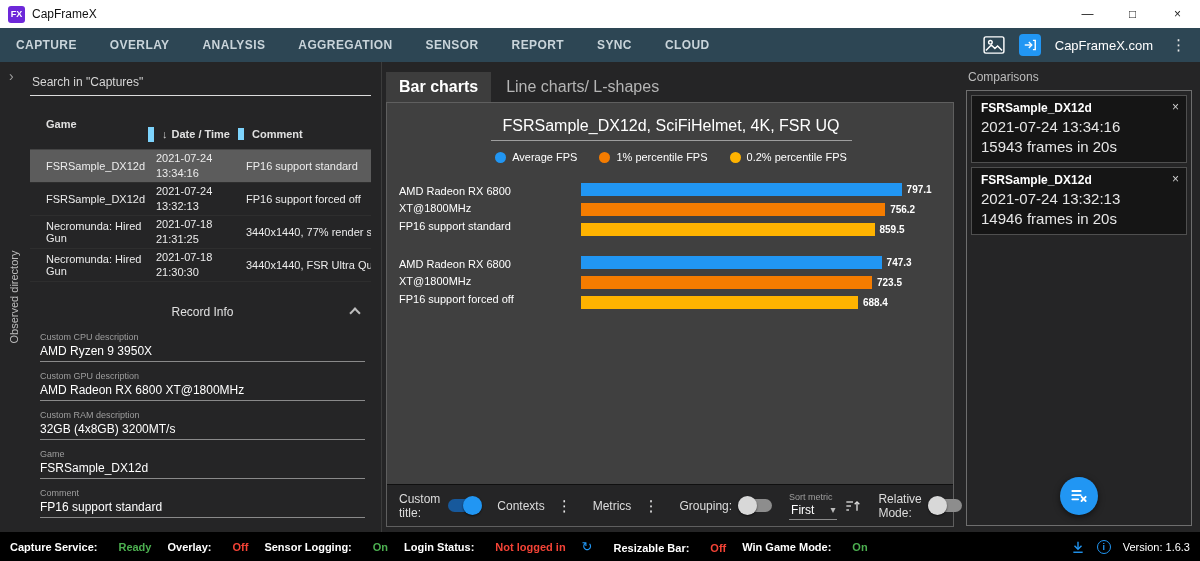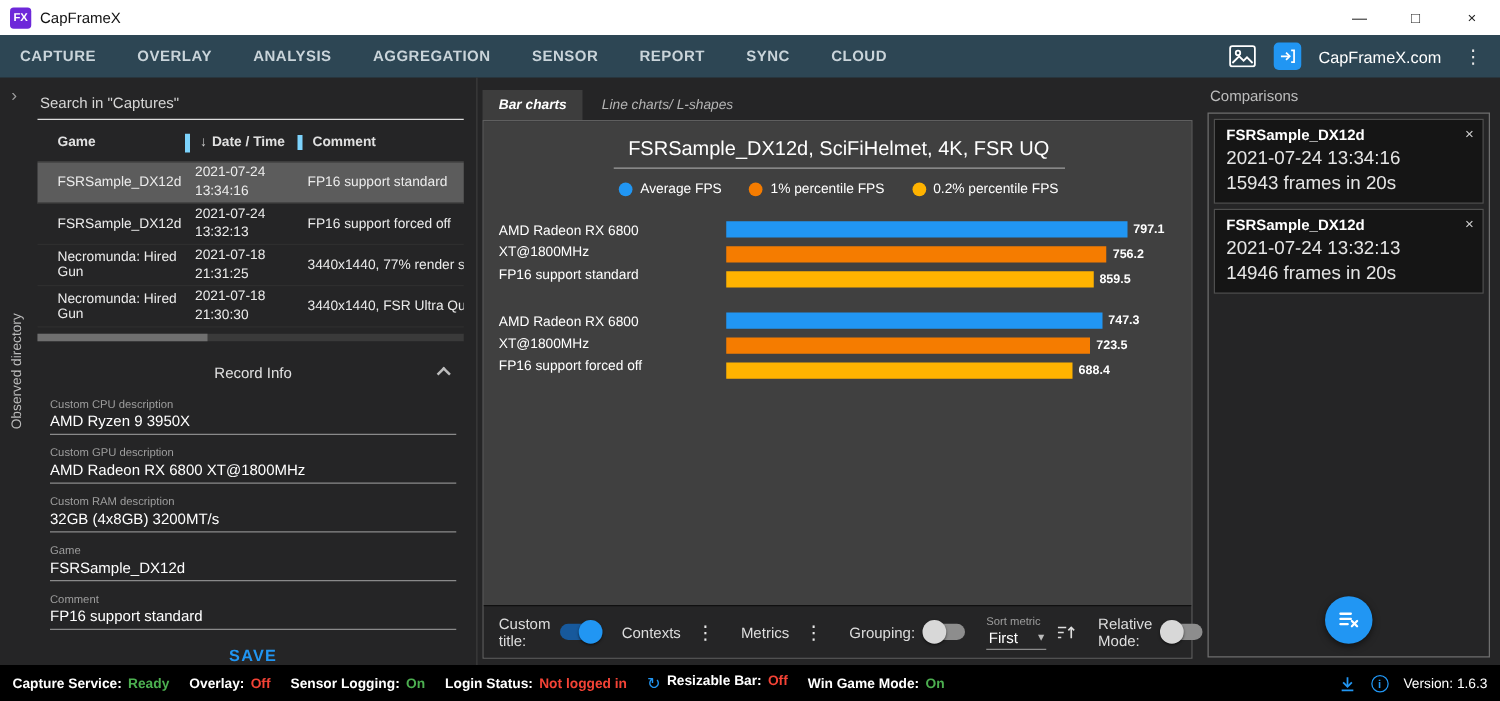--- a/index.html
+++ b/index.html
@@ -36,40 +36,40 @@
 
   
   .sidebar { width:354px; flex:0 0 auto; display:flex; flex-direction:column; padding:8px 10px 0 2px; border-right:1px solid #3c3c3c; }
   .search-input { width:100%; background:transparent; border:none; border-bottom:1px solid #dcdcdc; color:#fff; font-size:12px; padding:5px 2px 6px; outline:none; font-family:inherit; }
   .search-input::placeholder { color:#d6d6d6; }
   .cap-table { margin-top:4px; }
   .thead { display:flex; align-items:center; color:#e0e0e0; font-size:11px; font-weight:bold; padding:7px 0; border-bottom:1px solid #454545; }
   .cell-game { width:118px; padding-left:16px; }
   .cell-date { width:90px; line-height:1.35; border-left:1px solid #4a4a4a; padding-left:8px; }
   .cell-comment { flex:1; border-left:1px solid #4a4a4a; padding-left:8px; white-space:nowrap; overflow:hidden; }
-  .thead .cell-date, .thead .cell-comment { border-left:4px solid #7dd3fc; }
+  .thead .cell-date, .thead .cell-comment { border-left:6px solid #7dd3fc;margin-top:20px; }
   .sort-arrow { color:#cfcfcf; margin-right:4px; font-weight:normal; }
   .trow { display:flex; align-items:center; min-height:33px; font-size:11px; color:#ececec; border-bottom:1px solid #2e2e2e; cursor:pointer; }
   .trow.selected { background:#5c5c5c; }
   .trow .cell-date, .trow .cell-comment { border-left:none; }
   .hscroll { height:10px; background:#3a3a3a; margin-top:5px; position:relative; }
   .hscroll-thumb { position:absolute; left:0; top:0; height:100%; width:40%; background:#6f6f6f; cursor:grab; }
 
   .record-info { margin-top:12px; padding:0 6px 0 10px; }
   .ri-head { position:relative; text-align:center; color:#e0e0e0; font-size:12px; padding:6px 0 4px; }
   .ri-chevron { position:absolute; right:6px; top:10px; width:8px; height:8px; border-left:2px solid #bdbdbd; border-top:2px solid #bdbdbd; transform:rotate(45deg); cursor:pointer; }
   .ri-field { margin-top:9px; border-bottom:1px solid #8a8a8a; padding-bottom:3px; cursor:text; }
   .ri-label { font-size:9px; color:#9e9e9e; }
   .ri-value { font-size:12px; color:#fff; margin-top:2px; }
   .save-btn { color:#2196f3; font-weight:bold; font-size:13px; letter-spacing:1px; text-align:center; margin-top:13px; cursor:pointer; }
 
   
   .main { flex:1; min-width:0; display:flex; flex-direction:column; padding:10px 6px 5px 4px; }
   .tabs { display:flex; gap:2px; flex:0 0 auto; }
-  .tab { font-size:11px; color:#b5b5b5; padding:6px 13px; cursor:pointer;font-style:italic; }
+  .tab { font-size:16px; color:#b5b5b5; padding:6px 13px; cursor:pointer; }
   .tab.active { background:#3d3d3d; color:#fff; font-weight:bold; }
   .main-panel { flex:1; min-height:0; border:1px solid #5f5f5f; display:flex; flex-direction:column; }
   .chart { flex:1; background:#404040; padding:14px 10px 0 12px; overflow:hidden; }
   .chart-title-wrap { text-align:center; }
   .chart-title { display:inline-block; color:#fff; font-size:16px; padding:0 12px 5px; border-bottom:1px solid #9e9e9e; }
   .legend { display:flex; justify-content:center; gap:22px; margin-top:10px; }
   .legend-item { display:flex; align-items:center; gap:6px; color:#fff; font-size:11px; }
   .legend-dot { width:11px; height:11px; border-radius:50%; }
   .groups { margin-top:16px; }
   .group { display:flex; align-items:center; margin-bottom:13px; }
@@ -96,21 +96,21 @@
   .comp-panel { flex:1; border:1px solid #6e6e6e; padding:4px; display:flex; flex-direction:column; gap:4px; position:relative; }
   .comp-card { border:1px solid #4f4f4f; background:#151515; padding:5px 9px 7px; position:relative; color:#fff; }
   .comp-name { font-size:12px; font-weight:bold; }
   .comp-dt, .comp-frames { font-size:15px; margin-top:3px; color:#e6e6e6; }
   .comp-close { position:absolute; top:4px; right:7px; color:#cfcfcf; font-size:12px; cursor:pointer; }
   .comp-fab { position:absolute; bottom:10px; left:50%; transform:translateX(-50%); width:38px; height:38px; border-radius:50%; background:#2196f3; display:flex; align-items:center; justify-content:center; cursor:pointer; box-shadow:0 2px 6px rgba(0,0,0,.55); }
 
   
   .statusbar { height:29px; background:#000; display:flex; align-items:center; justify-content:space-between; padding:0 10px; flex:0 0 auto; }
   .sb-left { display:flex; align-items:center; gap:16px; }
-  .sb-item { font-size:11px; color:#fff; font-weight:bold; display:flex; align-items:flex-start; gap:5px; }
+  .sb-item { font-size:11px; color:#fff; font-weight:bold; display:flex; align-items:flex-end; gap:21px; }
   .sb-value.green { color:#4caf50; } .sb-value.red { color:#f44336; }
   .sb-refresh { color:#2196f3; font-size:13px; font-weight:normal; }
   .sb-right { display:flex; align-items:center; gap:12px; }
   .info-circle { width:14px; height:14px; border-radius:50%; border:1px solid #2196f3; color:#2196f3; font-size:9px; font-weight:bold; display:flex; align-items:center; justify-content:center; cursor:pointer; }
   .version { color:#fff; font-size:11px; }
 </style>
 </head>
 <body>
 
 <div class="app">

